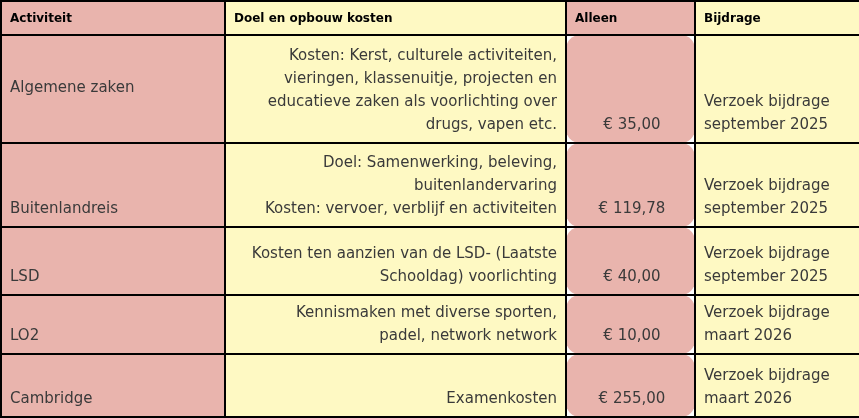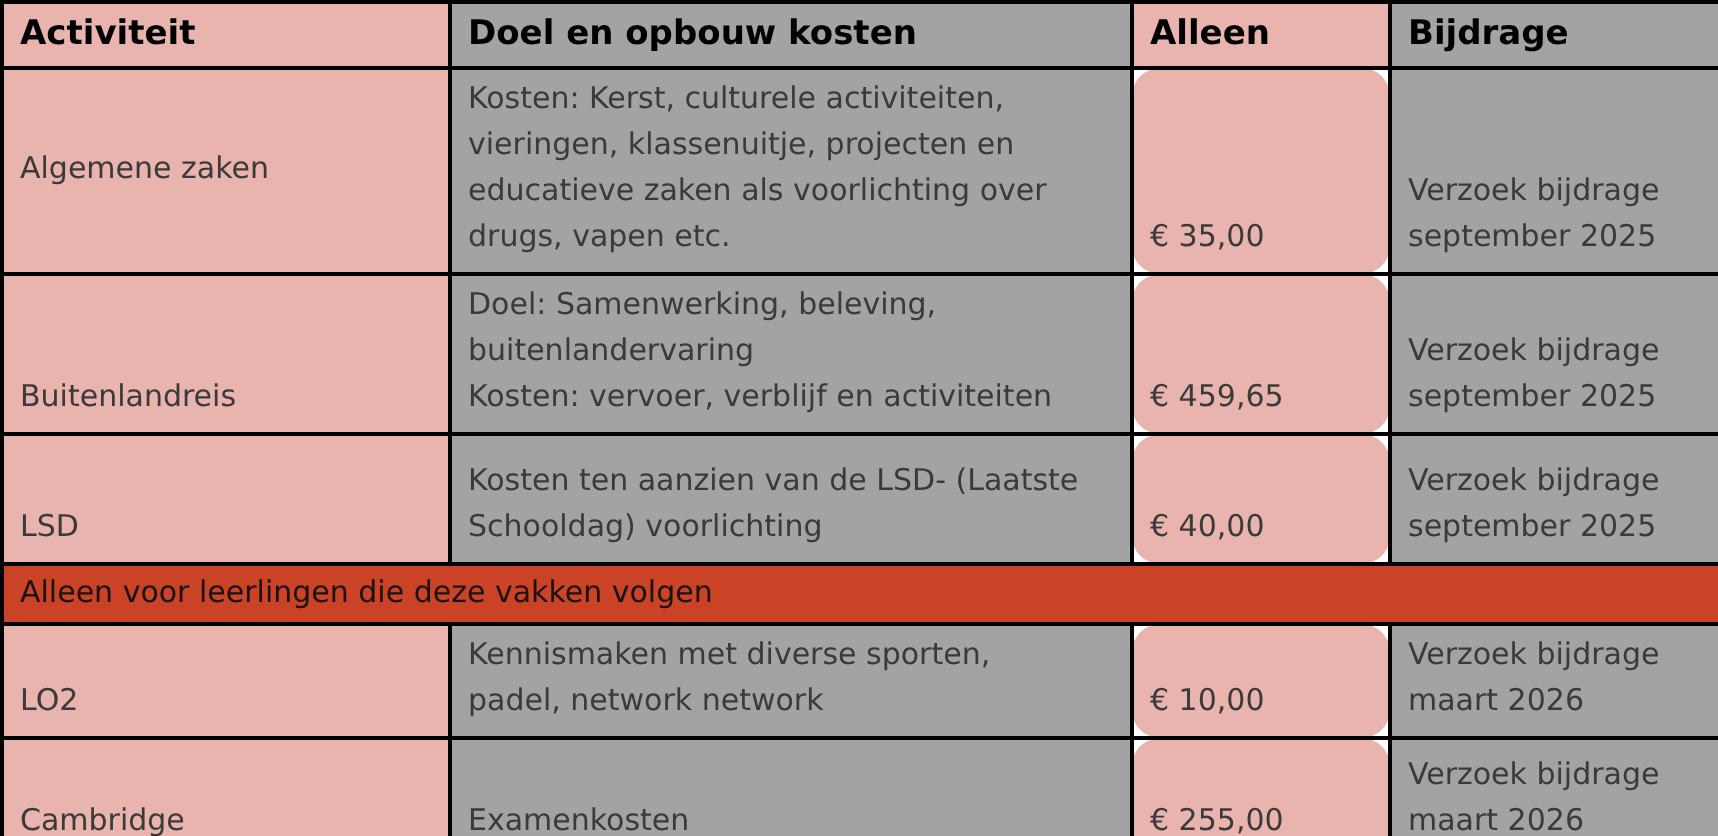--- a/index.html
+++ b/index.html
@@ -22,45 +22,45 @@
   .fees-table th, .fees-table td {
     border: 2px solid #000000;
     padding: 3px 8px 6px 8px;
     font-size: 15px;
     line-height: 23px;
     color: #3a3a3a;
     vertical-align: bottom;
     overflow: hidden;
   }
   .fees-table th {
-    font-size: 17px;
+    font-size: 12px;
     font-weight: 700;
     color: #000000;
     text-align: left;
     vertical-align: middle;
     padding-top: 4px;
     padding-bottom: 4px;
   }
   tr.header-row { height: 33px; }
   tr.row-1 { height: 100px; }
   tr.row-2 { height: 75px; }
   tr.row-3 { height: 65px; }
   tr.banner-row { height: 29px; }
   tr.row-4 { height: 56px; }
   tr.row-5 { height: 60px; }
 
   .bg-pink { background: #e9b4ad; }
-  .bg-white { background: #a3a3a3; }
+  .bg-white { background: #fef9c3; }
   .bg-red { background: #ca4326; }
 
   td.cell-activity { vertical-align: bottom; }
   td.cell-activity.v-mid { vertical-align: middle; }
-  td.cell-desc { white-space: pre-line; vertical-align: bottom; }
+  td.cell-desc { white-space: pre-line; vertical-align: bottom; text-align: right; }
   td.cell-cost {
-    text-align: left;
+    text-align: center;
     vertical-align: bottom;
     padding-right: 5px;
     border-radius: 14px;
   }
   td.cell-contrib { vertical-align: bottom; }
   td.banner-cell {
     vertical-align: middle;
     color: #1c120d;
     padding-top: 2px;
     padding-bottom: 3px;
@@ -93,34 +93,31 @@
 drugs, vapen etc.</td>
     <td class="bg-pink cell-cost">€ 35,00</td>
     <td class="bg-white cell-contrib">Verzoek bijdrage september 2025</td>
   </tr>
 
   <tr class="row-2">
     <td class="bg-pink cell-activity">Buitenlandreis</td>
     <td class="bg-white cell-desc">Doel: Samenwerking, beleving,
 buitenlandervaring
 Kosten: vervoer, verblijf en activiteiten</td>
-    <td class="bg-pink cell-cost">€ 459,65</td>
+    <td class="bg-pink cell-cost">€ 119,78</td>
     <td class="bg-white cell-contrib">Verzoek bijdrage september 2025</td>
   </tr>
 
   <tr class="row-3">
     <td class="bg-pink cell-activity">LSD</td>
     <td class="bg-white cell-desc">Kosten ten aanzien van de LSD- (Laatste Schooldag) voorlichting</td>
     <td class="bg-pink cell-cost">€ 40,00</td>
     <td class="bg-white cell-contrib">Verzoek bijdrage september 2025</td>
   </tr>
 
-  <tr class="banner-row">
-    <td class="bg-red banner-cell" colspan="4">Alleen voor leerlingen die deze vakken volgen</td>
-  </tr>
 
   <tr class="row-4">
     <td class="bg-pink cell-activity">LO2</td>
     <td class="bg-white cell-desc">Kennismaken met diverse sporten,
 padel, network network</td>
     <td class="bg-pink cell-cost">€ 10,00</td>
     <td class="bg-white cell-contrib">Verzoek bijdrage maart 2026</td>
   </tr>
 
   <tr class="row-5">

